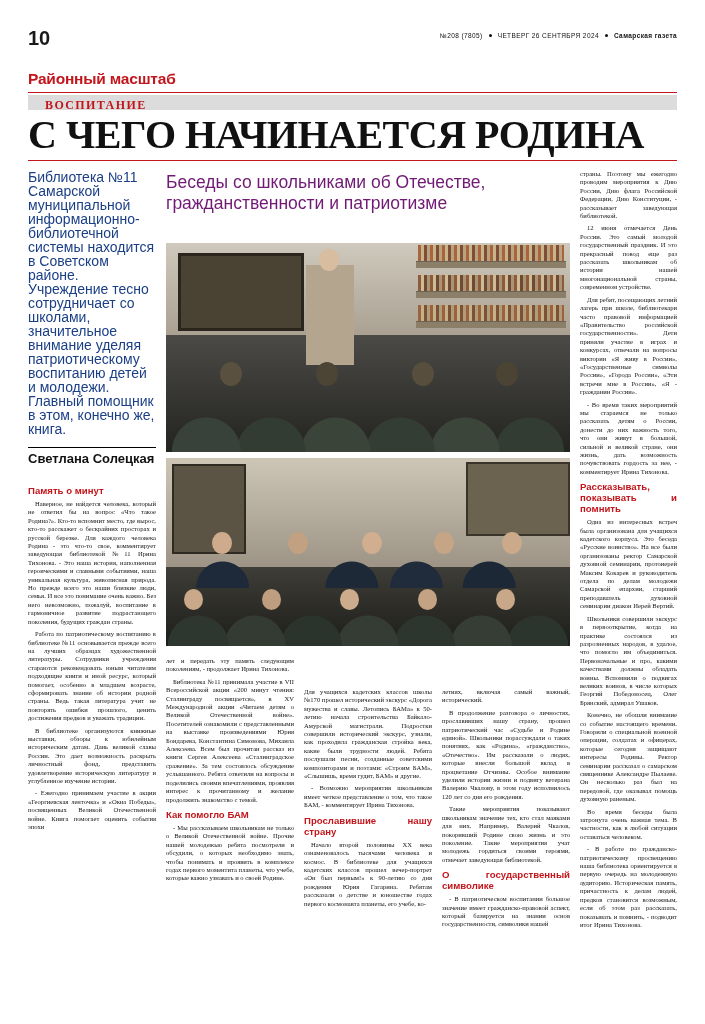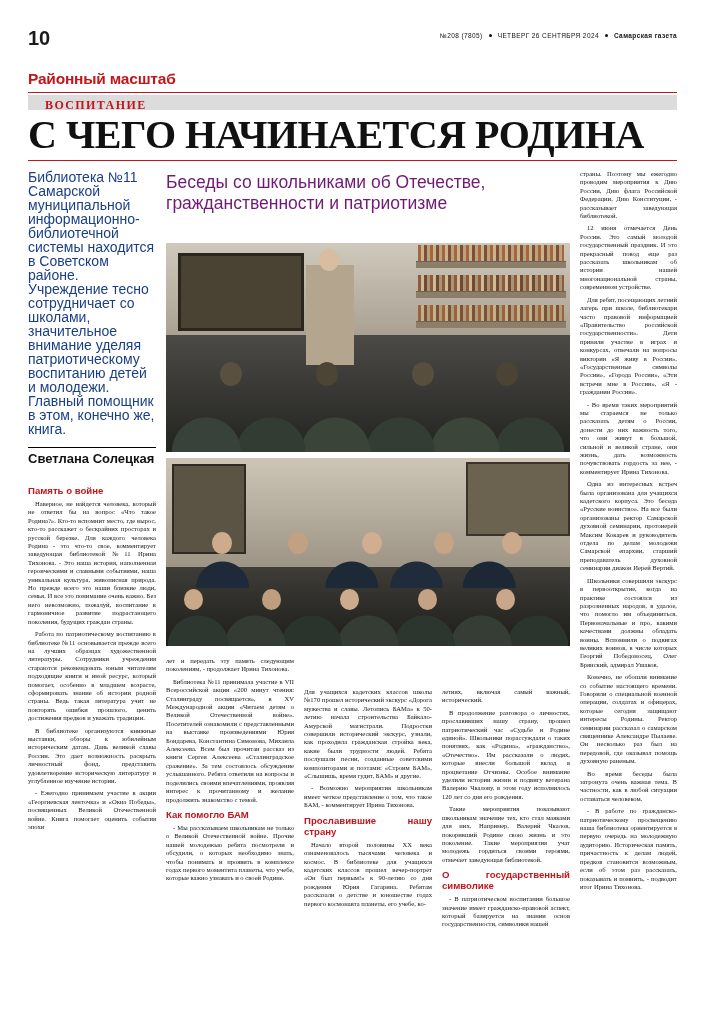--- a/index.html
+++ b/index.html
@@ -312,21 +312,21 @@
     <div class="head" style="left:268px;bottom:92px;width:20px;height:22px;background:#c6a586;"></div>
     <div class="head" style="left:336px;bottom:92px;width:20px;height:22px;background:#cbaa8b;"></div>
     <div class="head" style="left:18px;bottom:36px;width:19px;height:21px;background:#c9a98a;"></div>
     <div class="head" style="left:96px;bottom:36px;width:19px;height:21px;background:#bf9e80;"></div>
     <div class="head" style="left:174px;bottom:36px;width:19px;height:21px;background:#cdac8d;"></div>
     <div class="head" style="left:252px;bottom:36px;width:19px;height:21px;background:#c4a384;"></div>
     <div class="head" style="left:330px;bottom:36px;width:19px;height:21px;background:#c9a889;"></div>
   </div>
 
   <div class="col body-col" id="col1">
-    <div class="colhead first">Память о войне</div>
+    <div class="colhead first">Память о минут</div>
     <p>Наверное, не найдется человека, который не ответил бы на вопрос «Что такое Родина?». Кто-то вспомнит место, где вырос, кто-то расскажет о бескрайних просторах и русской березке. Для каждого человека Родина - это что-то свое, комментирует заведующая библиотекой №11 Ирина Тихонова. - Это наша история, наполненная героическими и славными событиями, наша уникальная культура, живописная природа. Но прежде всего это наши близкие люди, семья. И все это понимание очень важно. Без него невозможно, пожалуй, воспитание в гармоничное развитие подрастающего поколения, будущих граждан страны.</p>
     <p>Работа по патриотическому воспитанию в библиотеке №11 основывается прежде всего на лучших образцах художественной литературы. Сотрудники учреждения стараются рекомендовать юным читателям подходящие книги и иной ресурс, который помогает, особенно в младшем возрасте, сформировать знание об истории родной страны. Ведь такая литература учит не повторять ошибки прошлого, ценить достижения предков и уважать традиции.</p>
     <p>В библиотеке организуются книжные выставки, обзоры к юбилейным историческим датам. Дань великой славы России. Это дает возможность раскрыть личностный фонд, представить удовлетворение историческую литературу и углубленное изучение истории.</p>
     <p>- Ежегодно принимаем участие в акции «Георгиевская ленточка» и «Окна Победы», посвященных Великой Отечественной войне. Книга помогает оценить события эпохи</p>
   </div>
 
   <div class="col body-col" id="col2">
     <p class="noind">лет и передать эту память следующим поколениям, - продолжает Ирина Тихонова.</p>
     <p>Библиотека №11 принимала участие в VII Всероссийской акции «200 минут чтения: Сталинграду посвящается», в XV Международной акции «Читаем детям о Великой Отечественной войне». Посетителей ознакомили с представленными на выставке произведениями Юрия Бондарева, Константина Симонова, Михаила Алексеева. Всем был прочитан рассказ из книги Сергея Алексеева «Сталинградское сражение». За тем состоялось обсуждение услышанного. Ребята ответили на вопросы и поделились своими впечатлениями, проявляя интерес к прочитанному и желание продолжить знакомство с темой.</p>
     <div class="colhead">Как помогло БАМ</div>
@@ -346,20 +346,21 @@
     <p>Такие мероприятия показывают школьникам значение тех, кто стал маяками для них. Например, Валерий Чкалов, покоривший Родине свою жизнь и это поколение. Такие мероприятия учат молодежь гордиться своими героями, отмечает заведующая библиотекой.</p>
     <div class="colhead">О государственный символике</div>
     <p>- В патриотическом воспитании большое значение имеет гражданско-правовой аспект, который базируется на знании основ государственности, символики нашей</p>
   </div>
 
   <div class="col body-col" id="col5">
     <p class="noind">страны. Поэтому мы ежегодно проводим мероприятия к Дню России, Дню флага Российской Федерации, Дню Конституции, - рассказывает заведующая библиотекой.</p>
     <p>12 июня отмечается День России. Это самый молодой государственный праздник. И это прекрасный повод еще раз рассказать школьникам об истории нашей многонациональной страны, современном устройстве.</p>
     <p>Для ребят, посещающих летний лагерь при школе, библиотекари часто правовой информацией «Правительство российской государственности». Дети приняли участие в играх и конкурсах, отвечали на вопросы викторин «Я живу в России», «Государственные символы России», «Города России», «Эти встречи мне в России», «Я - гражданин России».</p>
     <p>- Во время таких мероприятий мы стараемся не только рассказать детям о России, донести до них важность того, что они живут в большой, сильной и великой стране, они жизнь, дать возможность почувствовать гордость за нее, - комментирует Ирина Тихонова.</p>
+    <div class="colhead">Рассказывать, показывать и помнить</div>
     <p>Одна из интересных встреч была организована для учащихся кадетского корпуса. Это беседа «Русские воинство». На все были организованы ректор Самарской духовной семинарии, протоиерей Максим Кокарев и руководитель отдела по делам молодежи Самарской епархии, старший преподаватель духовной семинарии диакон Иерей Вертий.</p>
     <p>Школьники совершили экскурс в первооткрытие, когда на практике состоялся из разрозненных народов, в удалое, что помогло им объединиться. Первоначальные и про, какими качествами должны обладать воины. Вспомнили о подвигах великих воинов, в числе которых Георгий Победоносец, Олег Брянский, адмирал Ушаков.</p>
     <p>Конечно, не обошли внимание со событие настоящего времени. Говорили о специальной военной операции, солдатах и офицерах, которые сегодня защищают интересы Родины. Ректор семинарии рассказал о самарском священнике Александре Пылаеве. Он несколько раз был на передовой, где оказывал помощь духовную раненым.</p>
     <p>Во время беседы была затронута очень важная тема. В частности, как в любой ситуации оставаться человеком.</p>
     <p>- В работе по гражданско-патриотическому просвещению наша библиотека ориентируется в первую очередь на молодежную аудиторию. Историческая память, причастность к делам людей, предков становится возможным, если об этом раз рассказать, показывать и помнить, - подводит итог Ирина Тихонова.</p>
   </div>
 
 </div>
 
 </body></html>

